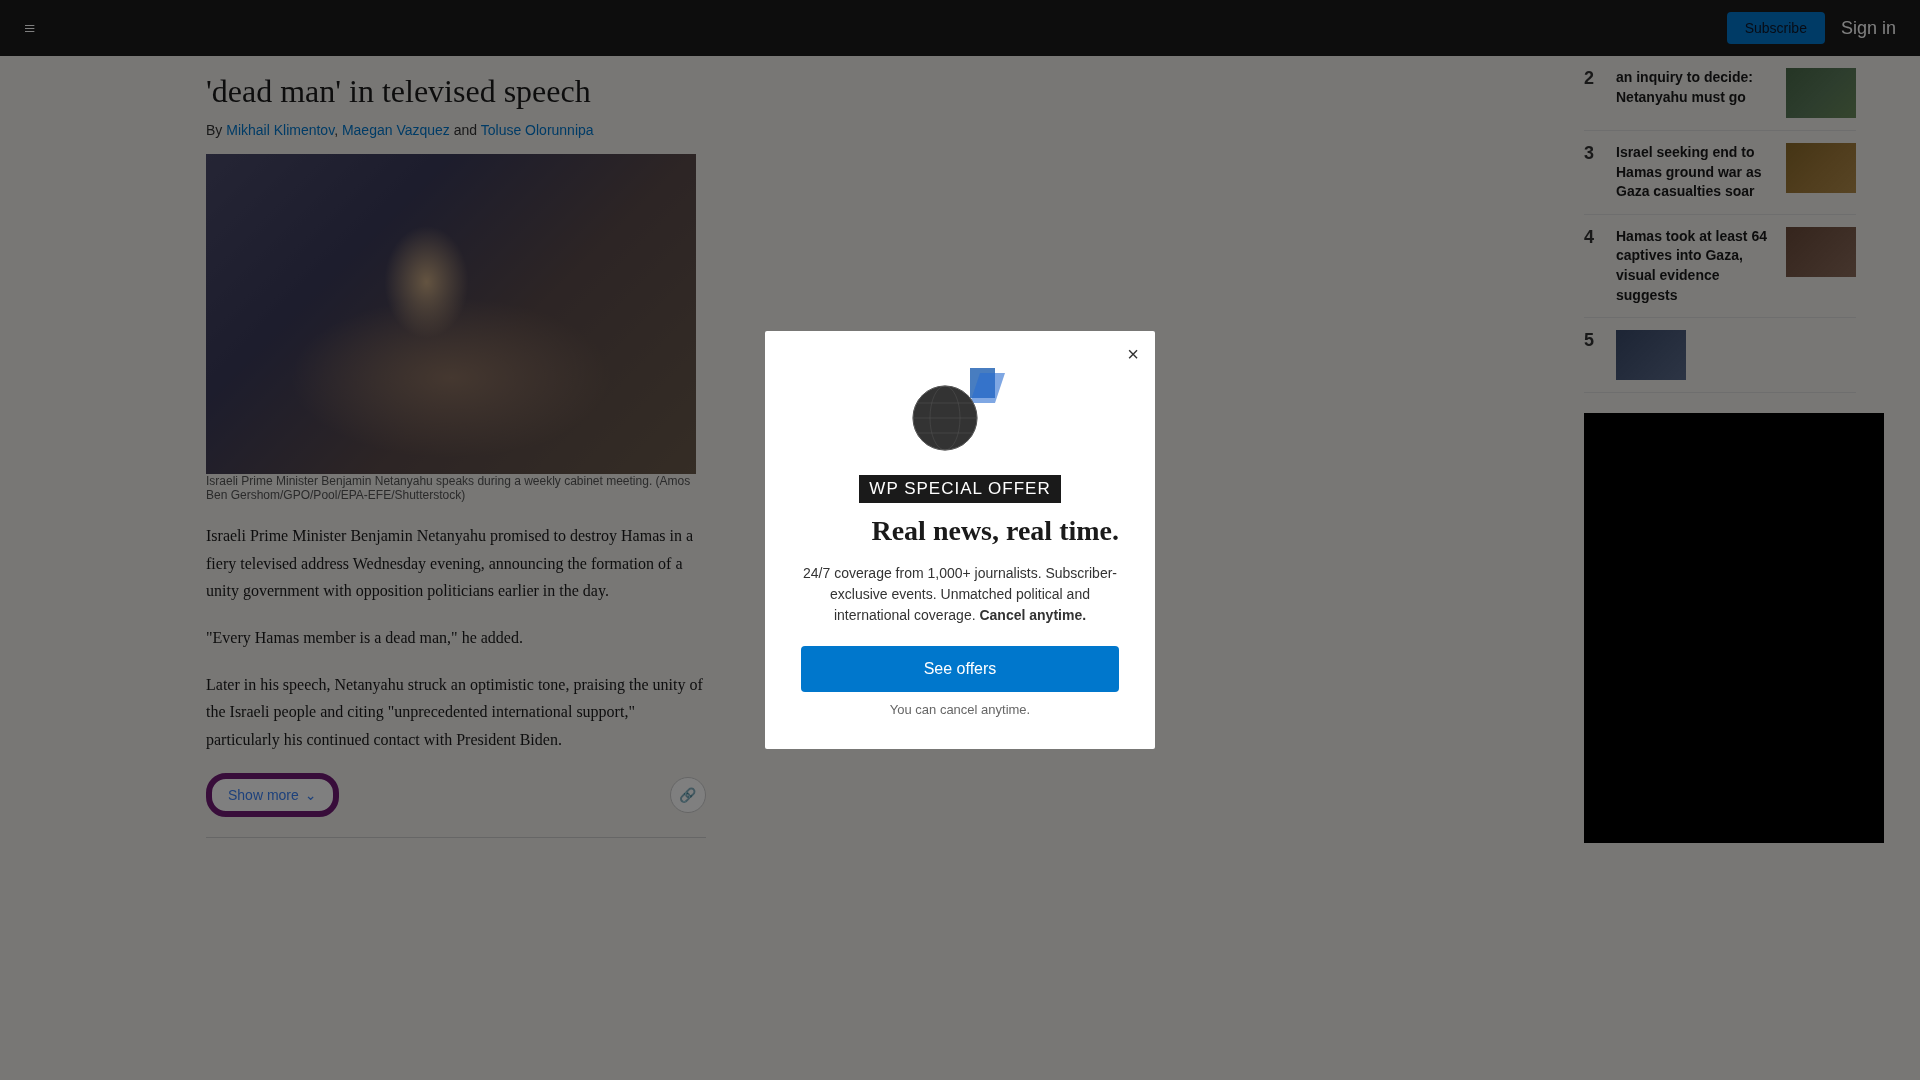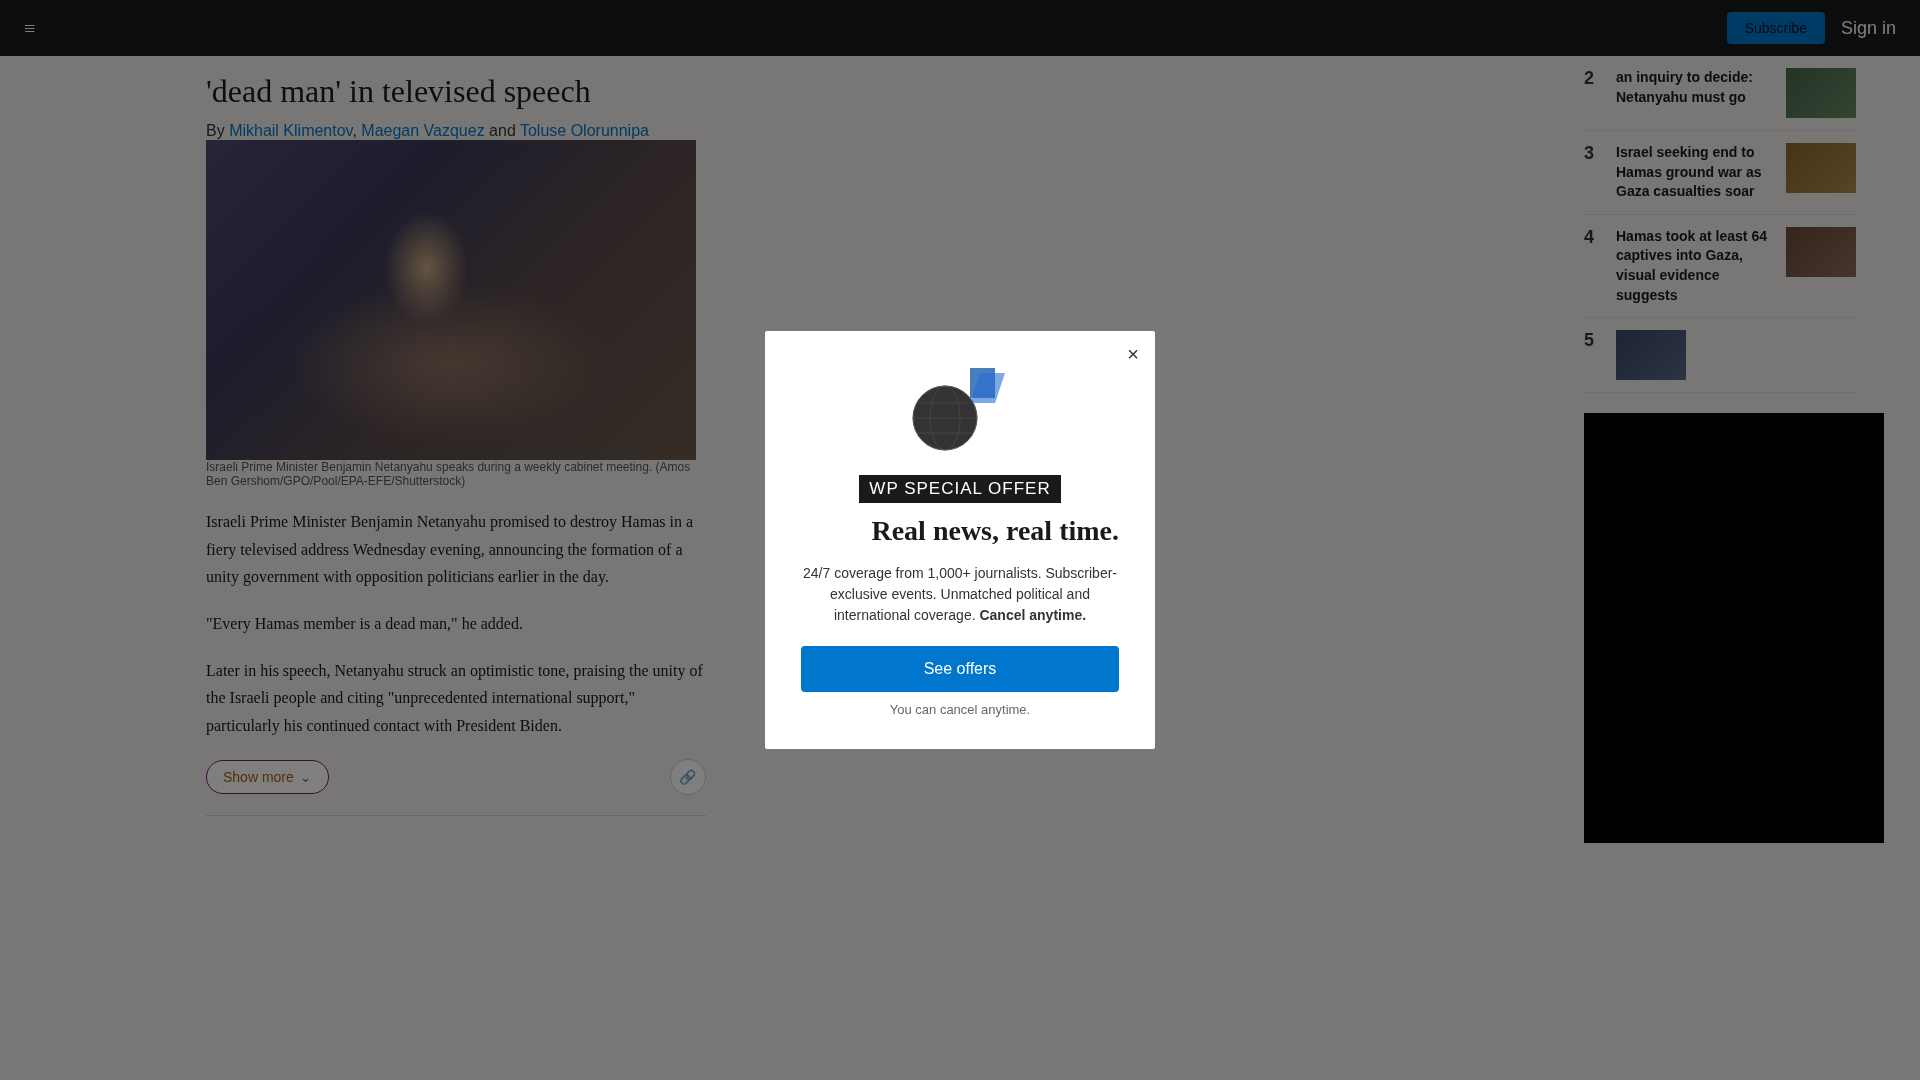--- a/index.html
+++ b/index.html
@@ -93,22 +93,23 @@
       font-family: Georgia, serif;
       font-size: 32px;
       font-weight: normal;
       line-height: 1.2;
       color: #1a1a1a;
       margin-top: 16px;
       margin-bottom: 12px;
     }
 
     .article-byline {
-      font-size: 16px;
+      font-size: 14px;
       color: #333;
+      margin-bottom: 16px;
       font-family: Arial, sans-serif;
     }
     .article-byline a {
       color: #0077cc;
       text-decoration: none;
     }
 
     .image-placeholder {
       width: 490px;
       height: 320px;
@@ -149,28 +150,28 @@
       display: flex;
       align-items: center;
       justify-content: space-between;
       margin-top: 16px;
     }
 
     .show-more-btn {
       display: flex;
       align-items: center;
       gap: 6px;
-      border: 1px solid #701a75;
+      border: 6px solid #701a75;
       border-radius: 20px;
       padding: 8px 16px;
       background: #fff;
       cursor: pointer;
       font-size: 14px;
       font-family: Arial, sans-serif;
-      color: #a16207;
+      color: #3b82f6;
     }
 
     .share-btn {
       width: 36px;
       height: 36px;
       border: 1px solid #ccc;
       border-radius: 50%;
       background: #fff;
       display: flex;
       align-items: center;

